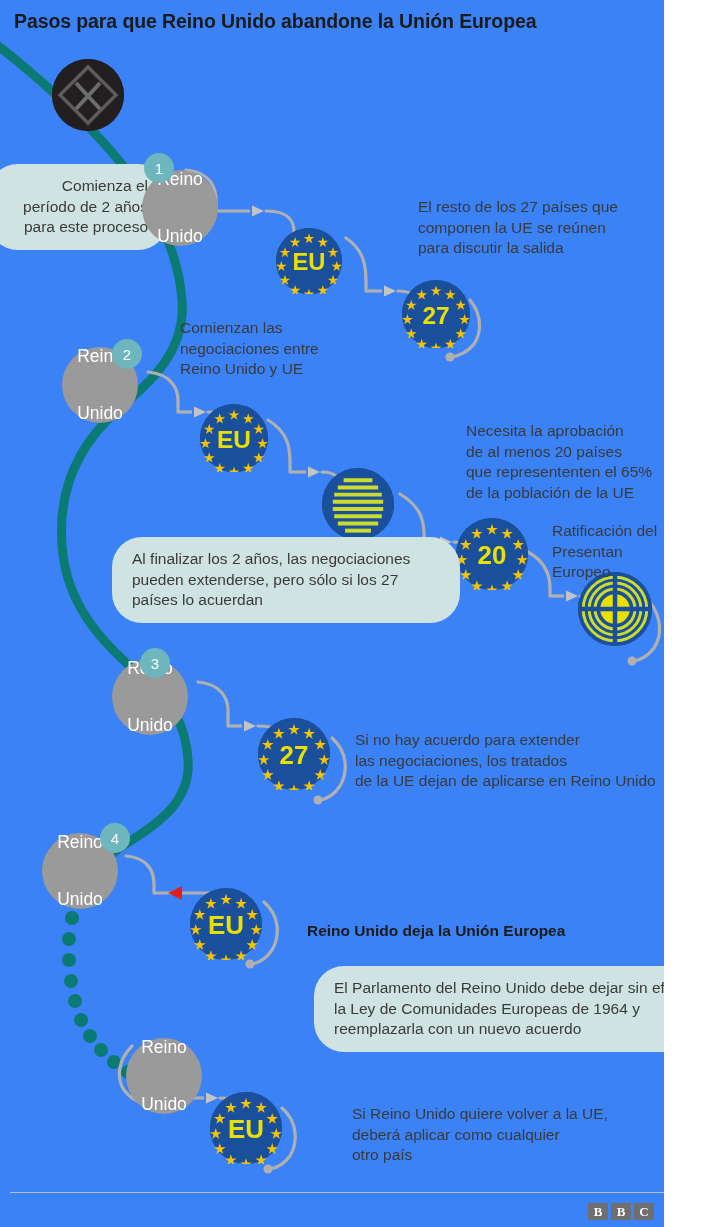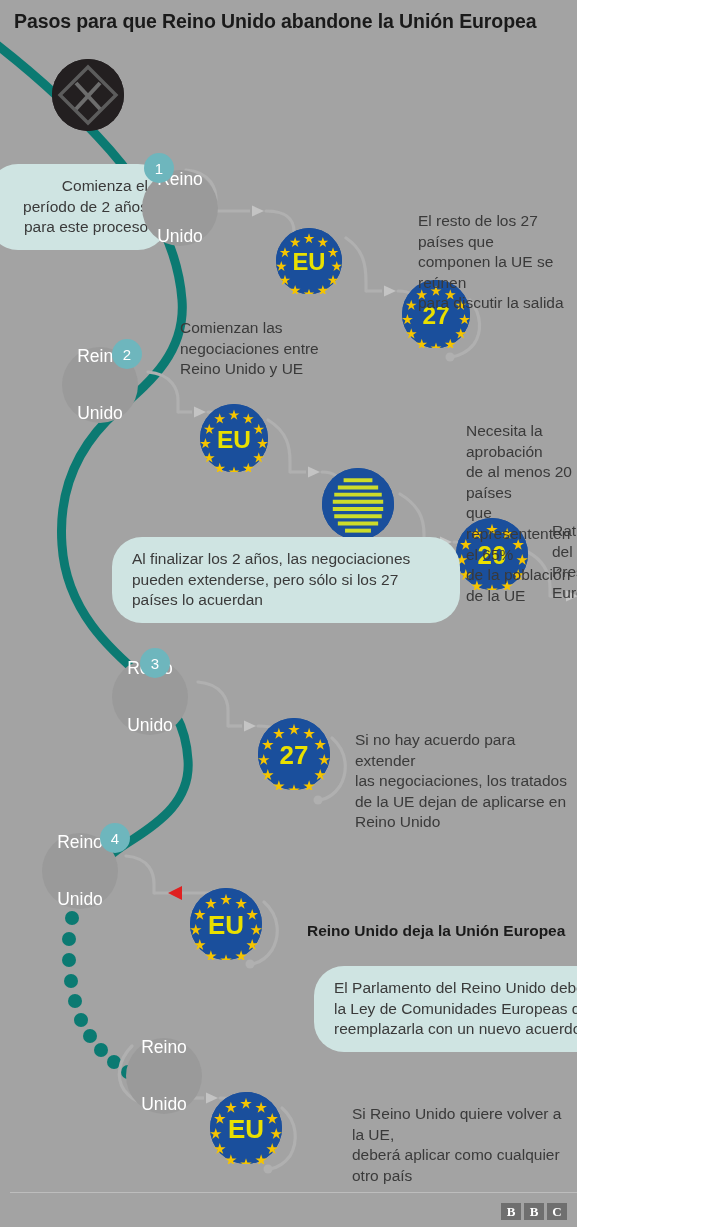--- a/index.html
+++ b/index.html
@@ -6,23 +6,23 @@
     margin: 0;
     padding: 0;
     background: #ffffff;
   }
   body {
     font-family: "Liberation Sans", sans-serif;
     -webkit-font-smoothing: antialiased;
   }
   #page {
     position: relative;
-    width: 577px;
+    width: 664px;
     height: 1227px;
-    background: #a3a3a3;
+    background: #3b82f6;
     overflow: hidden;
   }
   
   .title {
     position: absolute;
     left: 14px;
     top: 10px;
     font-size: 19.5px;
     font-weight: bold;
     color: #1a1a1a;
@@ -443,21 +443,21 @@
         <polygon points="8,50 9.9,55.8 16,55.8 11,59.4 12.9,65.2 8,61.6 3.1,65.2 5,59.4 0,55.8 6.1,55.8"></polygon>
         <polygon points="13.6,29 15.5,34.8 21.6,34.8 16.6,38.4 18.5,44.2 13.6,40.6 8.7,44.2 10.6,38.4 5.6,34.8 11.7,34.8"></polygon>
         <polygon points="29,13.6 30.9,19.4 37,19.4 32,23 33.9,28.8 29,25.2 24.1,28.8 26,23 21,19.4 27.1,19.4"></polygon>
       </g>
       <text x="50" y="64" font-family="Liberation Sans, sans-serif" font-size="36" font-weight="bold" fill="#e9e000" text-anchor="middle">EU</text>
     </svg>
   </div>
 
 
 
-  <div class="note" style="left:418px; top:211px;">El resto de los 27 países que
+  <div class="note" style="left:418px; top:197px;">El resto de los 27 países que
 componen la UE se reúnen
 para discutir la salida</div>
 
   <div class="note" style="left:180px; top:318px;">Comienzan las
 negociaciones entre
 Reino Unido y UE</div>
 
 
   <div class="note" style="left:466px; top:421px;">Necesita la aprobación
 de al menos 20 países

